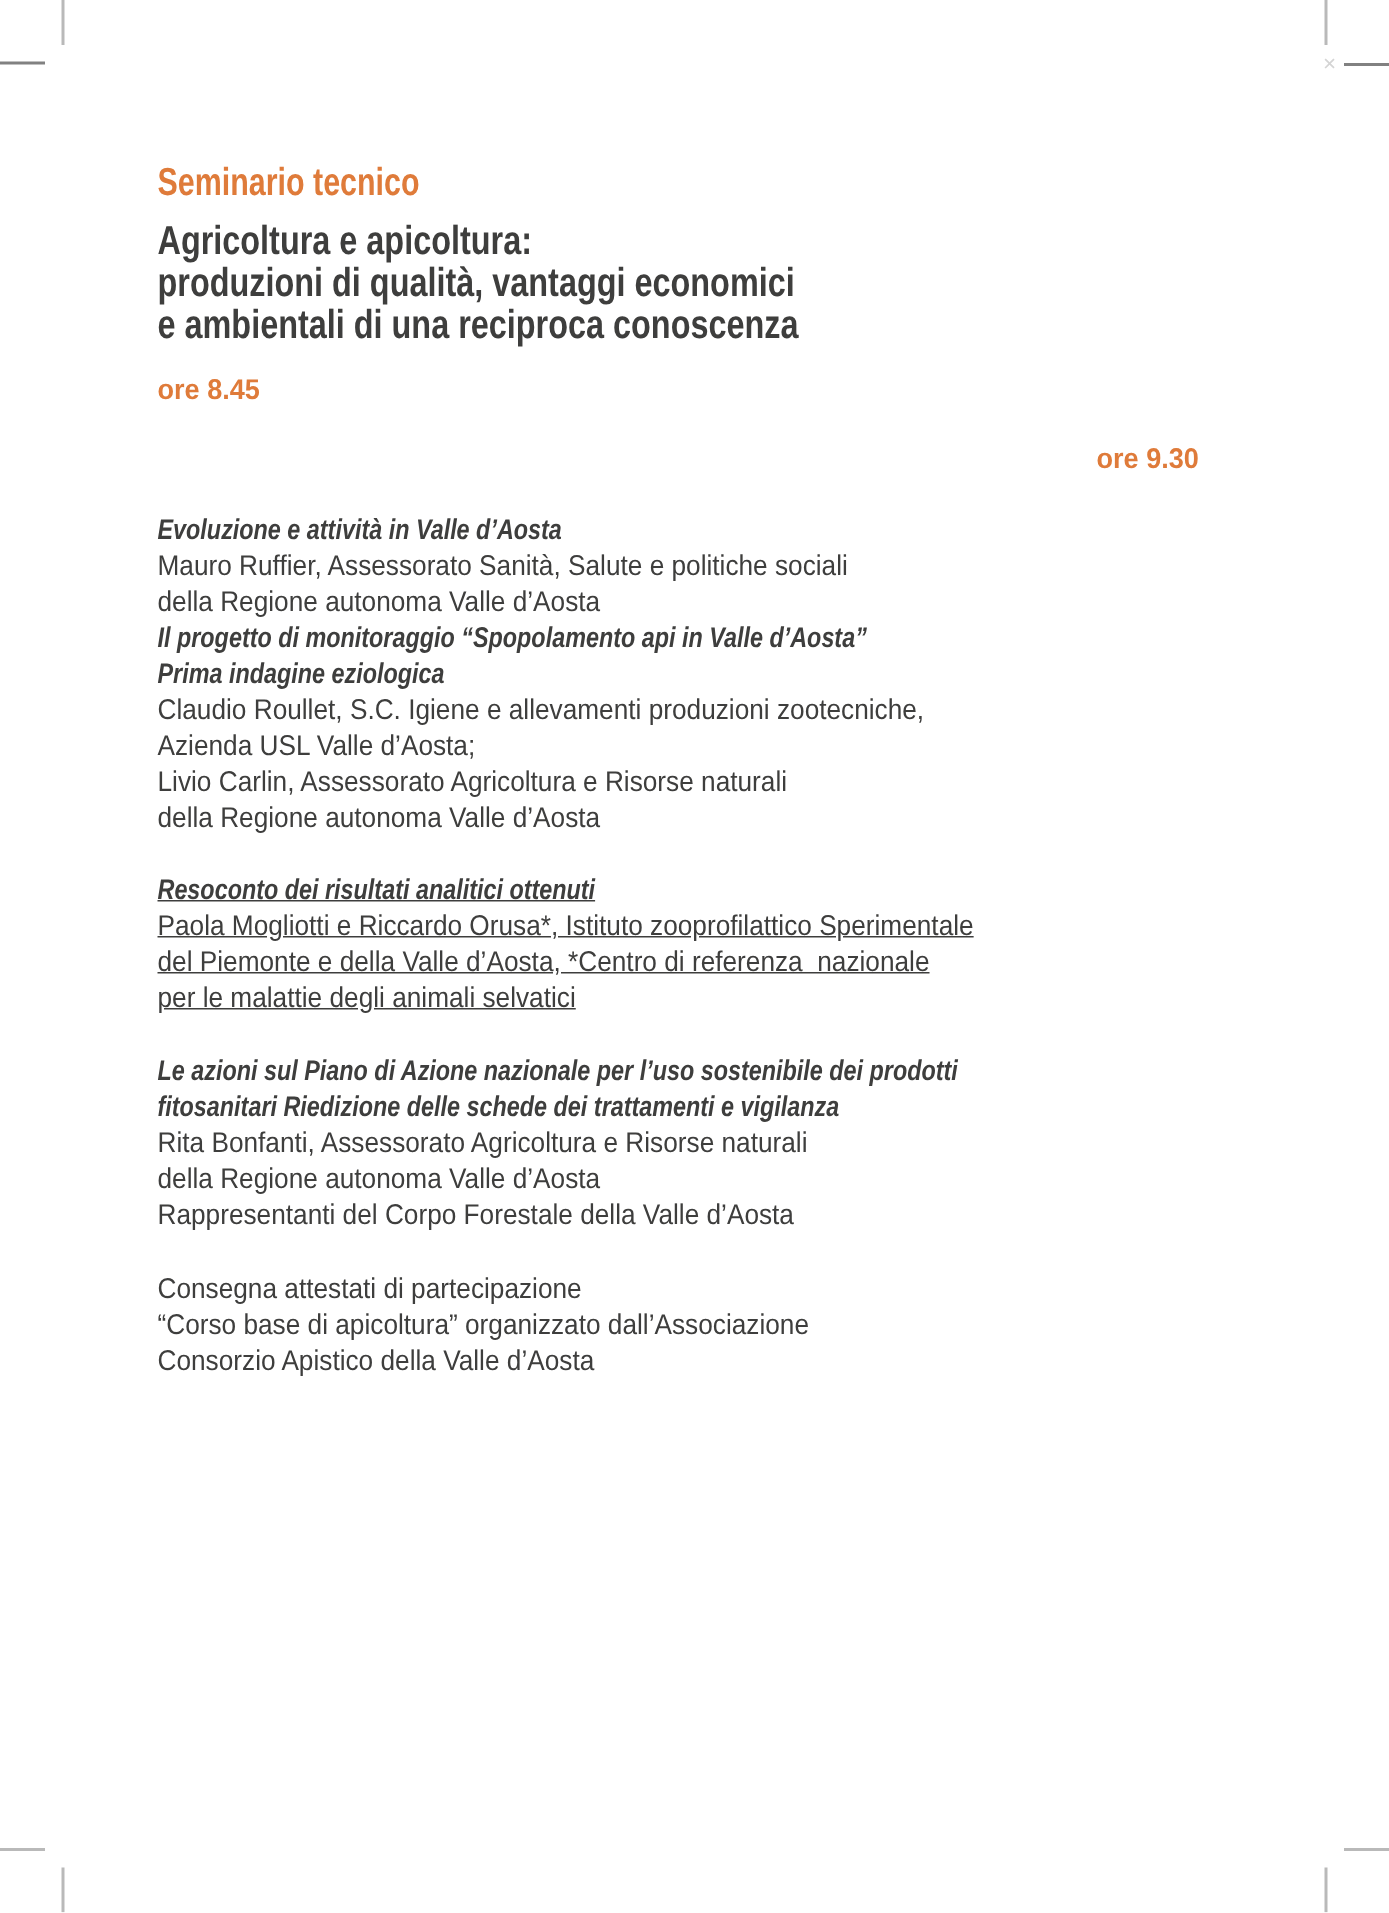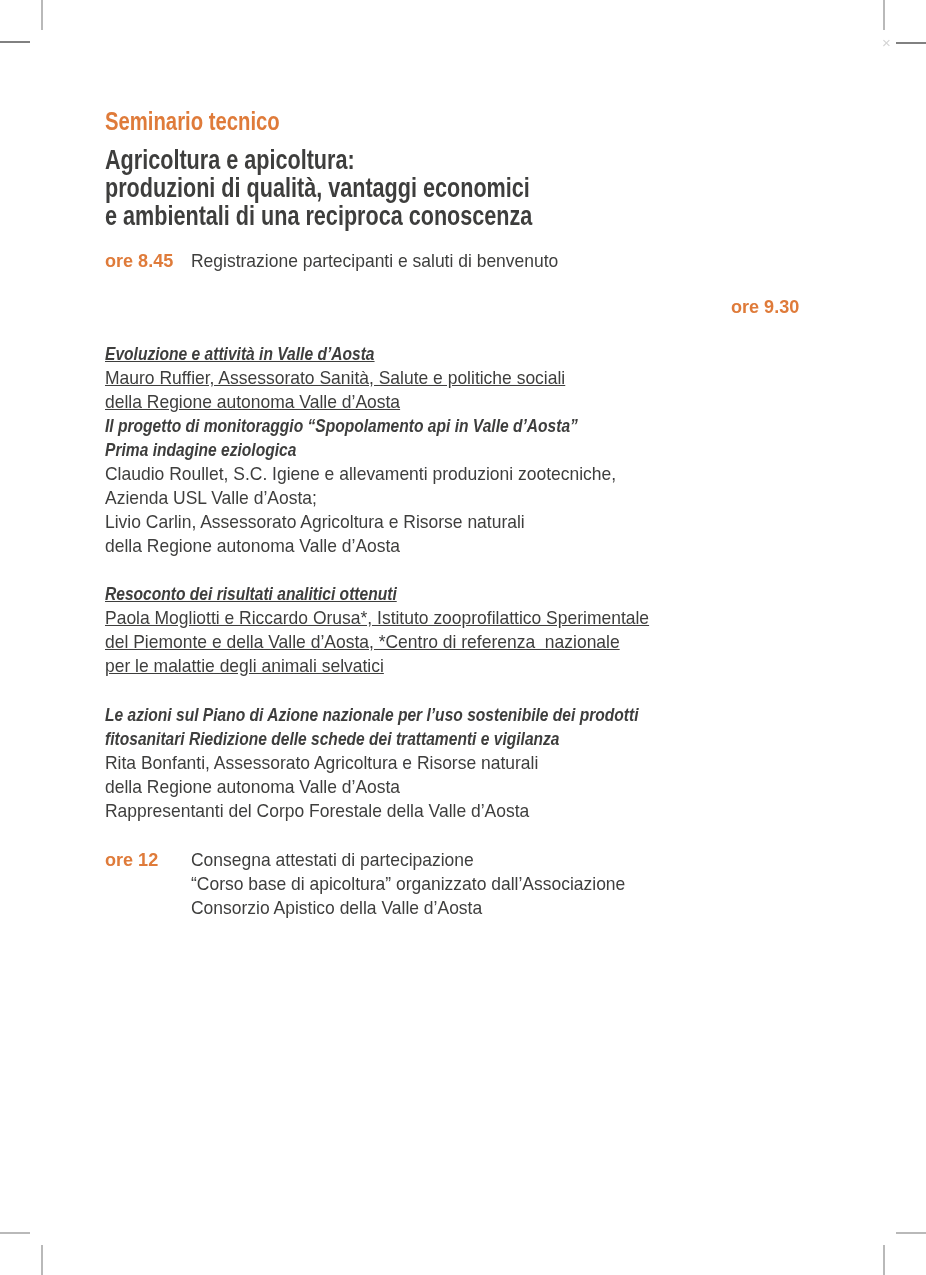--- a/index.html
+++ b/index.html
@@ -88,21 +88,21 @@
     line-height: 24px;
     font-weight: bold;
     font-style: italic;
     color: var(--text);
     transform: scaleX(0.82);
     transform-origin: 0 50%;
     white-space: pre;
   }
   .mt19 { margin-top: 19px; }
   .mt22 { margin-top: 22px; justify-content: flex-end; }
-  .mt23 { margin-top: 23px; text-decoration: underline; }
+  .mt23 { margin-top: 23px; }
   .mt24 { margin-top: 24px; text-decoration: underline; }
   .mt25 { margin-top: 25px; }
   .mt27 { }
 </style>
 </head>
 <body>
 
 <div class="page">
 
   <div class="crop v" style="left:41px; top:0;"></div>
@@ -121,23 +121,20 @@
 
     <h1 class="title">
       <span class="tl">Agricoltura e apicoltura:</span>
       <span class="tl">produzioni di qualità, vantaggi economici</span>
       <span class="tl">e ambientali di una reciproca conoscenza</span>
     </h1>
 
     <section class="row mt19">
       <div class="timecol">
         <span class="time">ore 8.45</span>
-      </div>
-      <div class="desccol">
-        <div class="line">Registrazione partecipanti e saluti di benvenuto</div>
       </div>
     </section>
 
     <section class="row mt22">
       <div class="timecol">
         <span class="time">ore 9.30</span>
       </div>
     </section>
 
 
@@ -165,23 +162,20 @@
 
     <section class="mt25">
       <div class="stitle">Le azioni sul Piano di Azione nazionale per l’uso sostenibile dei prodotti</div>
       <div class="stitle">fitosanitari Riedizione delle schede dei trattamenti e vigilanza</div>
       <div class="line">Rita Bonfanti, Assessorato Agricoltura e Risorse naturali</div>
       <div class="line">della Regione autonoma Valle d’Aosta</div>
       <div class="line">Rappresentanti del Corpo Forestale della Valle d’Aosta</div>
     </section>
 
     <section class="row mt25">
-      <div class="timecol">
-        <span class="time">ore 12</span>
-      </div>
       <div class="desccol">
         <div class="line">Consegna attestati di partecipazione</div>
         <div class="line">“Corso base di apicoltura” organizzato dall’Associazione</div>
         <div class="line">Consorzio Apistico della Valle d’Aosta</div>
       </div>
     </section>
 
   </main>
 </div>
 

